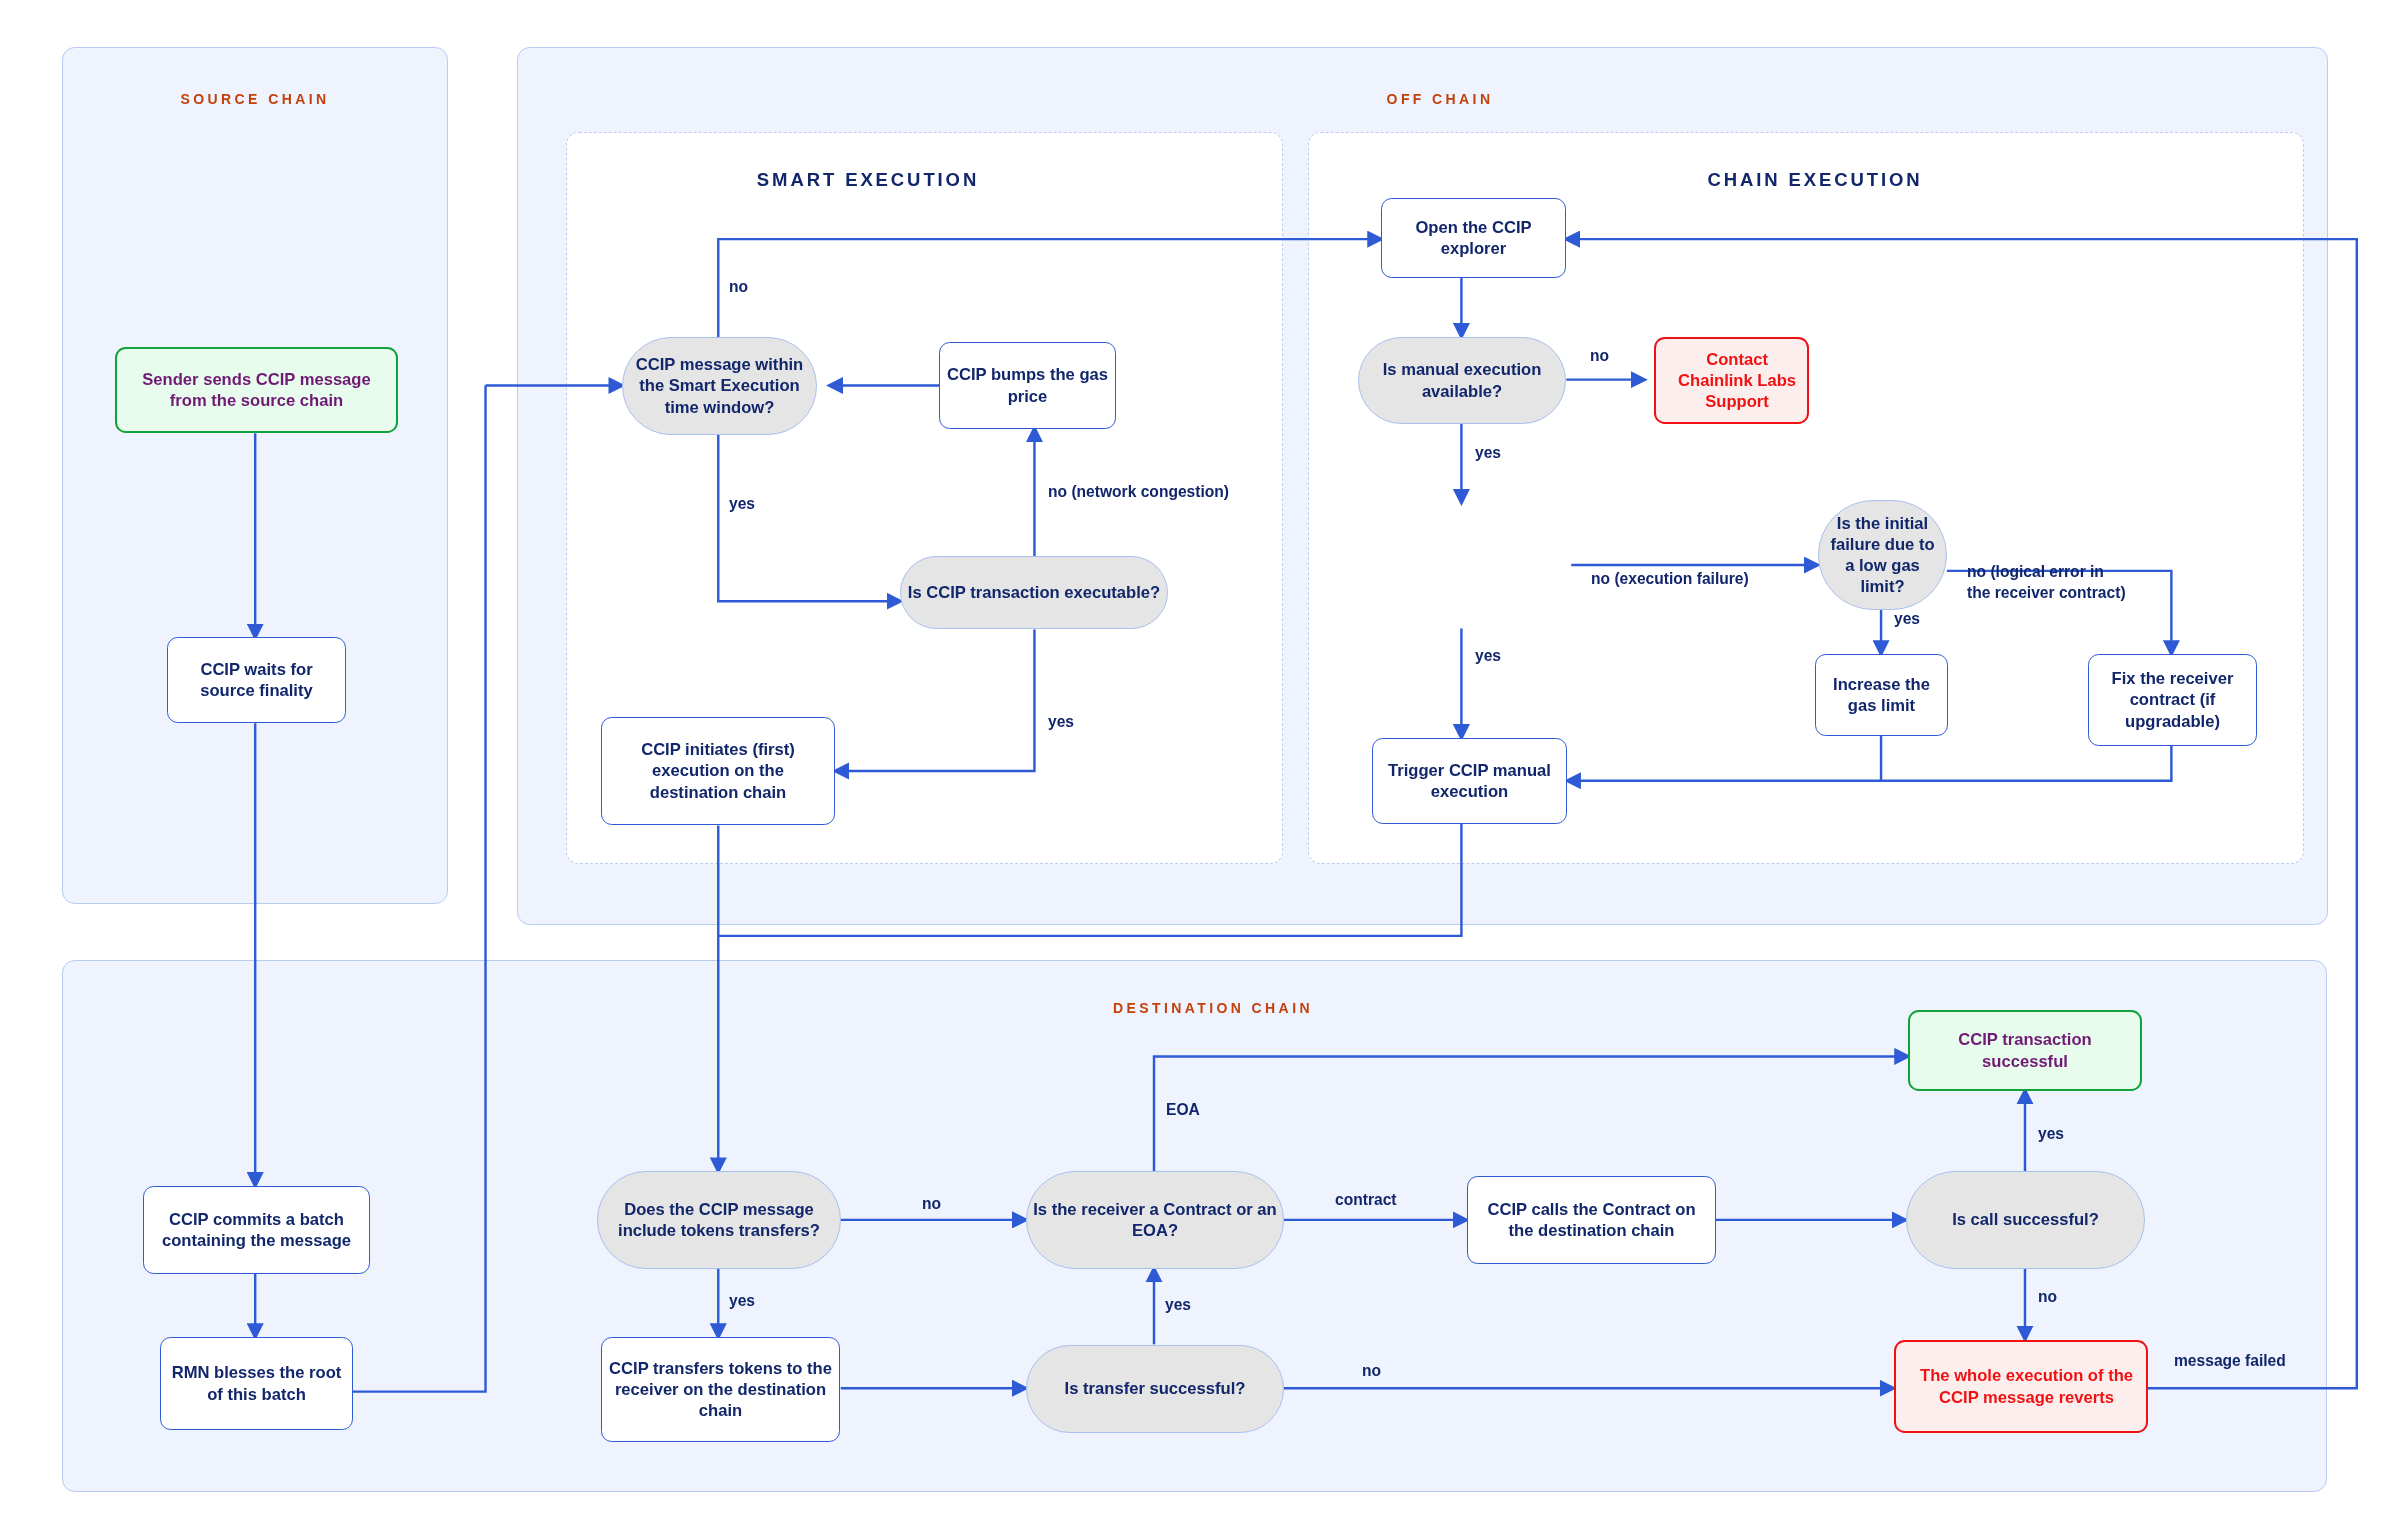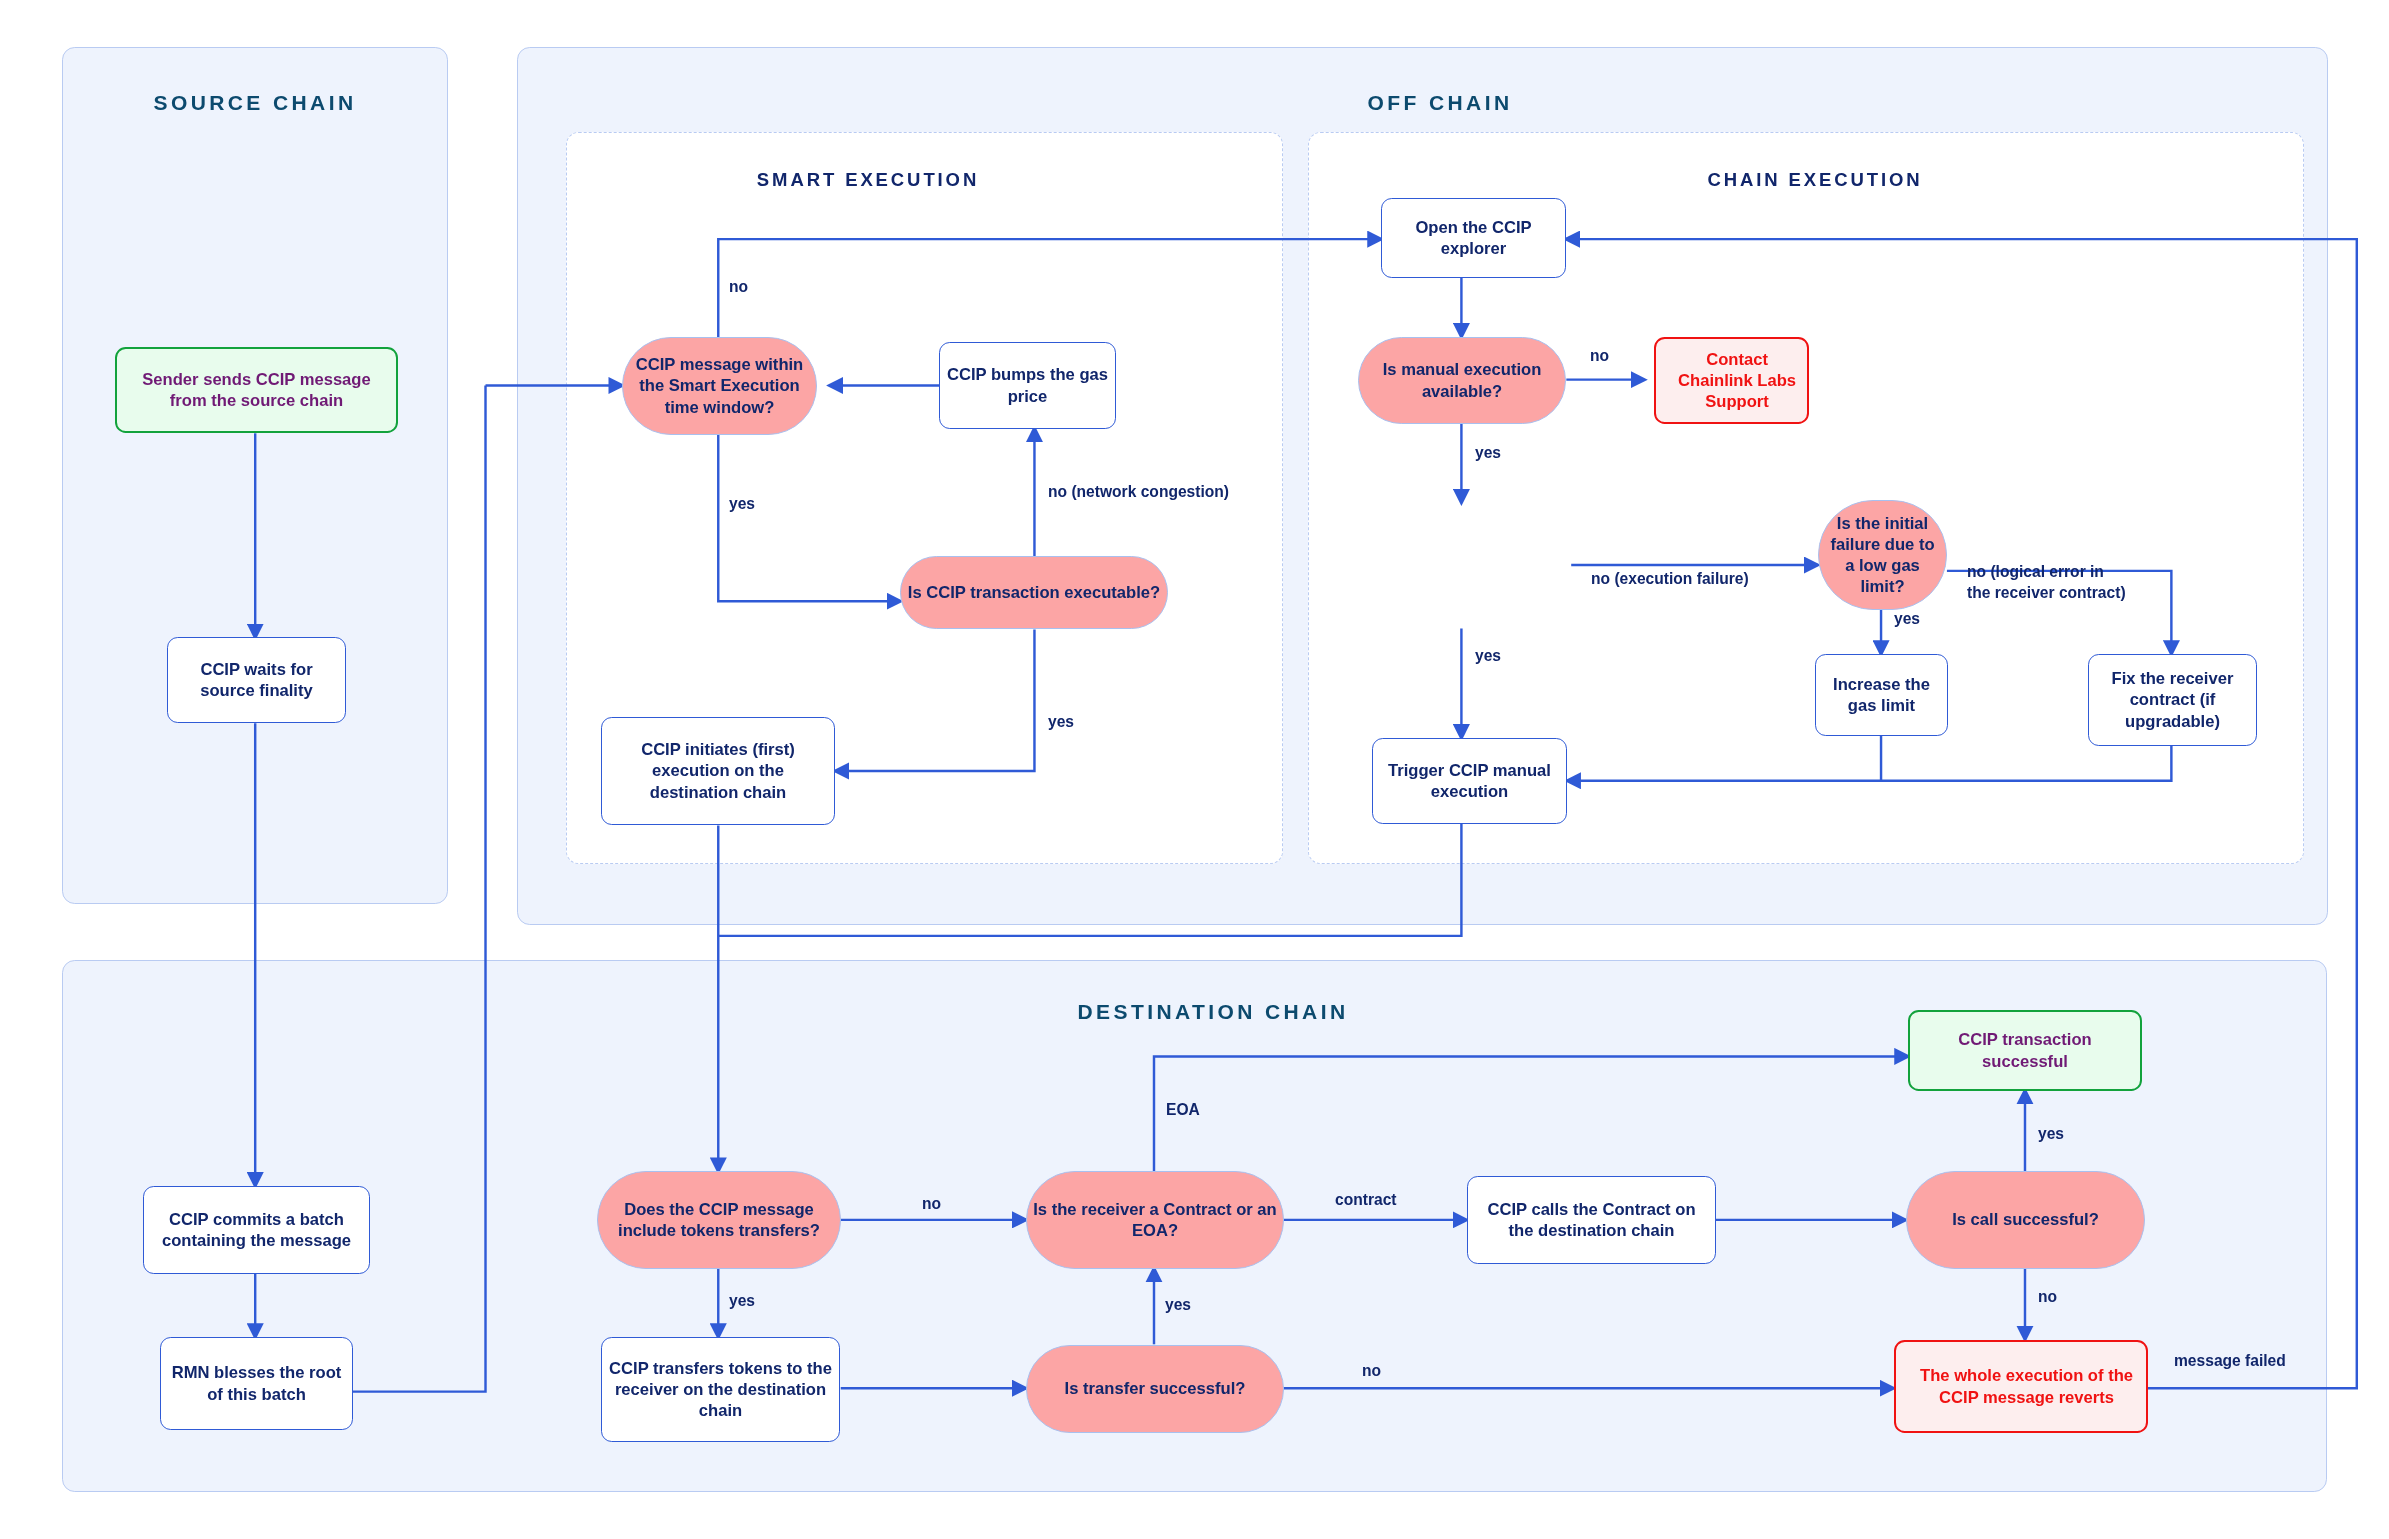--- a/index.html
+++ b/index.html
@@ -1,32 +1,32 @@
 <!DOCTYPE html>
 <html style="font-size:7.8px"><head>
 <meta charset="utf-8">
 <style>
   html,body{margin:0;padding:0;background:#ffffff;}
   body{font-family:"Liberation Sans", sans-serif;}
   #stage{position:relative;width:2389px;height:1539px;background:#ffffff;overflow:hidden;}
 
   
   .lane{position:absolute;border-radius:12.7px;background:#eef3fd;border:1.5px solid #b9cbf2;box-sizing:border-box;}
-  .lane-title{position:absolute;font-size:21px;font-weight:700;letter-spacing:3.4px;color:#0c4a6e;
+  .lane-title{position:absolute;font-size:14px;font-weight:700;letter-spacing:3.4px;color:#c2410c;
               text-align:center;white-space:nowrap;transform:translateX(-50%);}
 
   .sublane{position:absolute;border-radius:12.7px;background:#ffffff;border:1.5px dashed #b9cbf2;box-sizing:border-box;}
   .sublane-title{position:absolute;font-size:18.5px;font-weight:700;letter-spacing:2.9px;color:#11266b;
               text-align:center;white-space:nowrap;transform:translateX(-50%);}
 
   
   .node{position:absolute;box-sizing:border-box;display:flex;align-items:center;justify-content:center;
         text-align:center;font-weight:700;line-height:1.28;padding:2.9px 4.9px;}
   .rect{border-radius:10.7px;border:1.7px solid #2f5ad6;background:#ffffff;color:#11266b;font-size:16.6px;}
-  .decision{border-radius:488px;border:1.5px solid #a8c0ef;background:#fca5a5;color:#11266b;font-size:16.6px;}
+  .decision{border-radius:488px;border:1.5px solid #a8c0ef;background:#e5e5e5;color:#11266b;font-size:16.6px;}
   .green{border-radius:10.7px;border:2px solid #12a23c;background:#e8fced;color:#701a75;font-size:16.6px;}
   .red{border-radius:10.7px;border:2px solid #f01212;background:#fdeeee;color:#f01212;font-size:16.6px;padding-left:16px;}
 
   
   .elabel{position:absolute;font-size:15.6px;font-weight:700;color:#11266b;white-space:nowrap;}
 
   
   #wires{position:absolute;left:0;top:0;width:2389px;height:1539px;pointer-events:none;}
 </style>
 </head>

